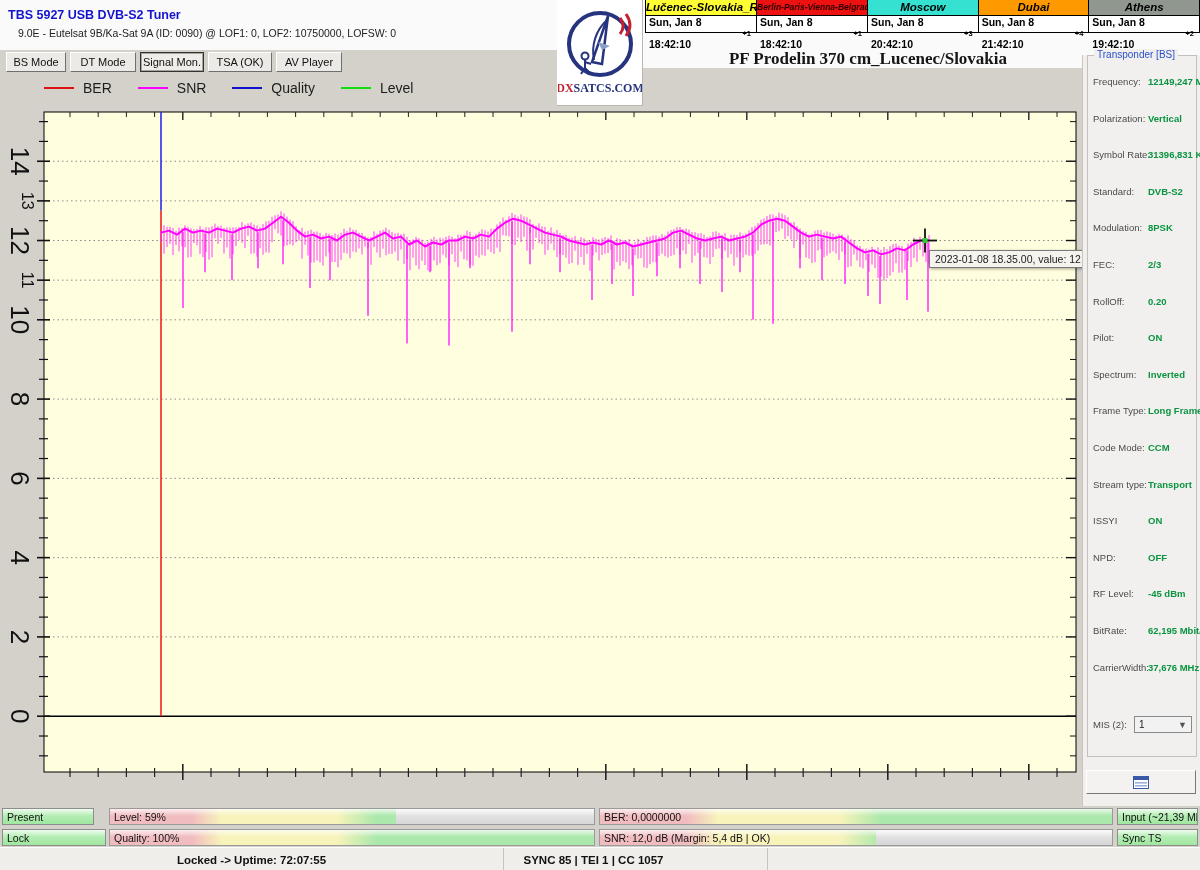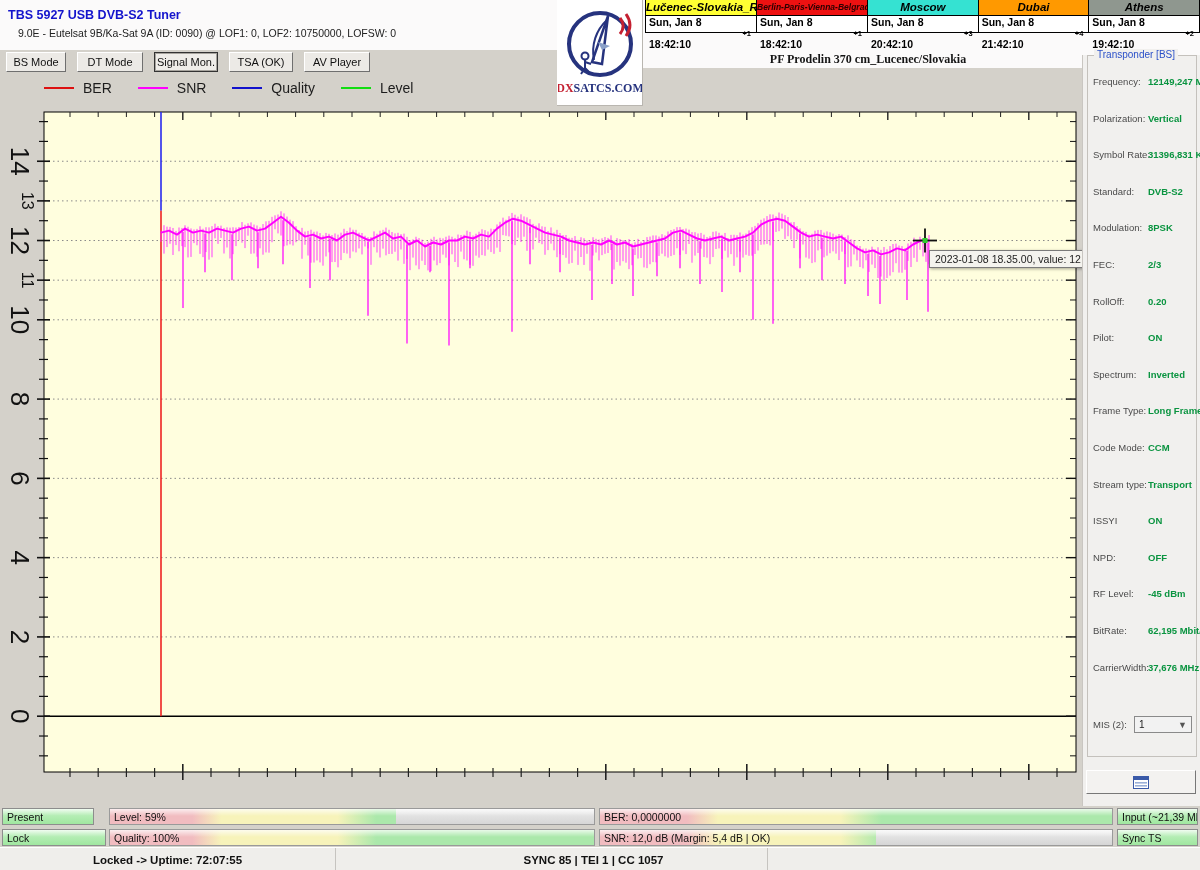--- a/index.html
+++ b/index.html
@@ -20,27 +20,27 @@
   
   #clock-table { left:645px; top:0; width:555px; height:33px; display:flex; border-left:1px solid #000; }
   .clock-col { width:111px; display:flex; flex-direction:column; border-right:1px solid #000; }
   .clock-city { height:16px; border-bottom:1px solid #000; font-style:italic; font-weight:bold; font-size:11.5px; text-align:center; line-height:15px; white-space:nowrap; overflow:hidden; }
   .clock-col:nth-child(2) .clock-city { font-size:8.5px; }
   .clock-date { height:17px; background:#fff; border-bottom:1px solid #000; display:flex; font-weight:bold; font-size:10.5px; padding:0 3px; white-space:nowrap;flex-direction:column; }
   .clock-date .off { font-size:7.5px; align-self:flex-start; margin:1px 2px 0 auto; }
   .clock-date .tm { margin-left:0; }
 
   
-  #tabstrip { left:6px; top:52px; display:flex; gap:11px; }
+  #tabstrip { left:6px; top:52px; display:flex; gap:4px; }
   .tab-btn { height:20px; background:#eceae6; border-top:1px solid #fff; border-left:1px solid #fff; border-right:1px solid #6f6f6f; border-bottom:1px solid #6f6f6f; font-size:11px; color:#111; display:flex; align-items:center; justify-content:center; }
   .tab-btn.active { border:1px solid #333; box-shadow:inset 0 0 0 1px #a7a49e; background:#efede9; }
 
   
   #chart-titles { left:648px; top:50px; width:440px; text-align:center; font-family:"Liberation Serif",serif; font-weight:bold; color:#151515; }
-  #chart-title-1 { font-size:12px; line-height:18px; }
+  #chart-title-1 { font-size:17px; line-height:18px; }
   #chart-title-2 { font-size:15px; line-height:17px; }
   #chart-title-3 { font-size:15px; line-height:17px; }
 
   
   #legend { left:44px; top:80px; display:flex; align-items:center; gap:26px; }
   .legend-item { display:flex; align-items:center; gap:9px; }
   .legend-dash { width:30px; height:0; border-top:2px solid #000; }
   .legend-label { font-size:14px; color:#1c1c1c; }
 
   
@@ -749,15 +749,15 @@
     <div class="meter-fill" style="width: 54%;">
       <div class="meter-zones" style="width: 185.185%;"></div>
     </div>
     <div class="meter-sheen"></div>
     <div class="meter-label">SNR: 12,0 dB (Margin: 5,4 dB | OK)</div>
   </div>
 <div class="gbox" id="box-input" style="left:1117px;top:808px;width:81px;">Input (~21,39 Mbps)</div>
 <div class="gbox" id="box-sync" style="left:1117px;top:829px;width:81px;">Sync TS</div>
 
 <div class="abs" id="statusbar">
-  <div class="sb-seg" style="left:0;width:336px;">Locked -&gt; Uptime: 72:07:55</div>
+  <div class="sb-seg" style="left:0;width:504px;">Locked -&gt; Uptime: 72:07:55</div>
   <div class="sb-seg" style="left:420px;width:348px;">SYNC 85 | TEI 1 | CC 1057</div>
 </div>
 
 </body></html>

